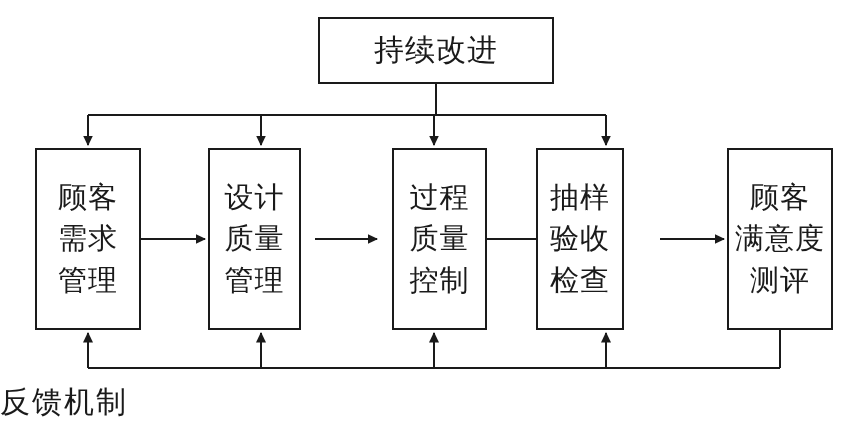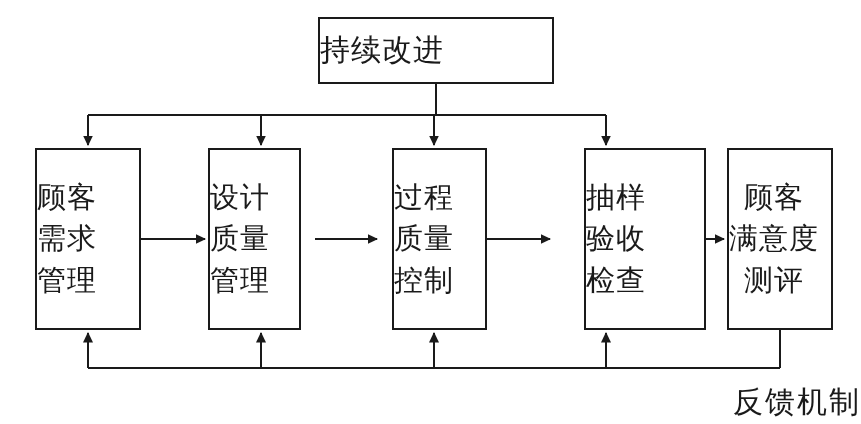--- a/index.html
+++ b/index.html
@@ -24,21 +24,21 @@
     height: 424px;
     pointer-events: none;
   }
   .box {
     position: absolute;
     box-sizing: border-box;
     border: 2px solid #1a1a1a;
     background: #ffffff;
     display: flex;
     align-items: center;
-    justify-content: flex-start;
+    justify-content: center;
     text-align: center;
     font-size: 29px;
     line-height: 1.42;
     white-space: pre-line;
     letter-spacing: 1px;
   }
   .top-box {
     left: 318px;
     top: 17px;
     width: 236px;
@@ -46,28 +46,28 @@
     font-size: 30px;
   }
   .row-box {
     top: 148px;
     height: 182px;
     font-family: Liberation Serif, serif;
   }
   .box-1 { left: 35px;  width: 106px; }
   .box-2 { left: 208px; width: 93px; }
   .box-3 { left: 392px; width: 95px; }
-  .box-4 { left: 584px; width: 122px; }
+  .box-4 { left: 536px; width: 88px; }
   .box-5 { left: 727px; width: 106px; }
   .feedback-label {
     position: absolute;
     left: 0;
     top: 382px;
     width: 861px;
-    text-align: right;
+    text-align: left;
     font-size: 30px;
     letter-spacing: 2px;
   }
 </style>
 </head>
 <body>
 
 <div class="canvas">
 
   <svg class="connectors" viewBox="0 0 861 424" xmlns="http://www.w3.org/2000/svg">

